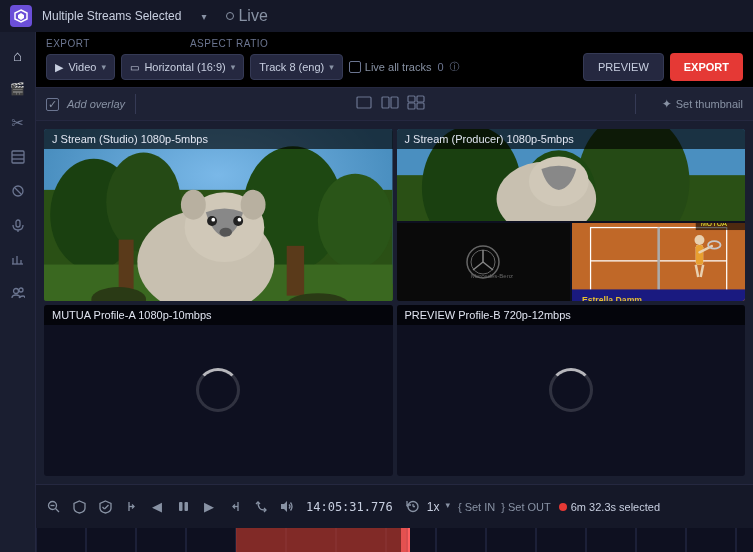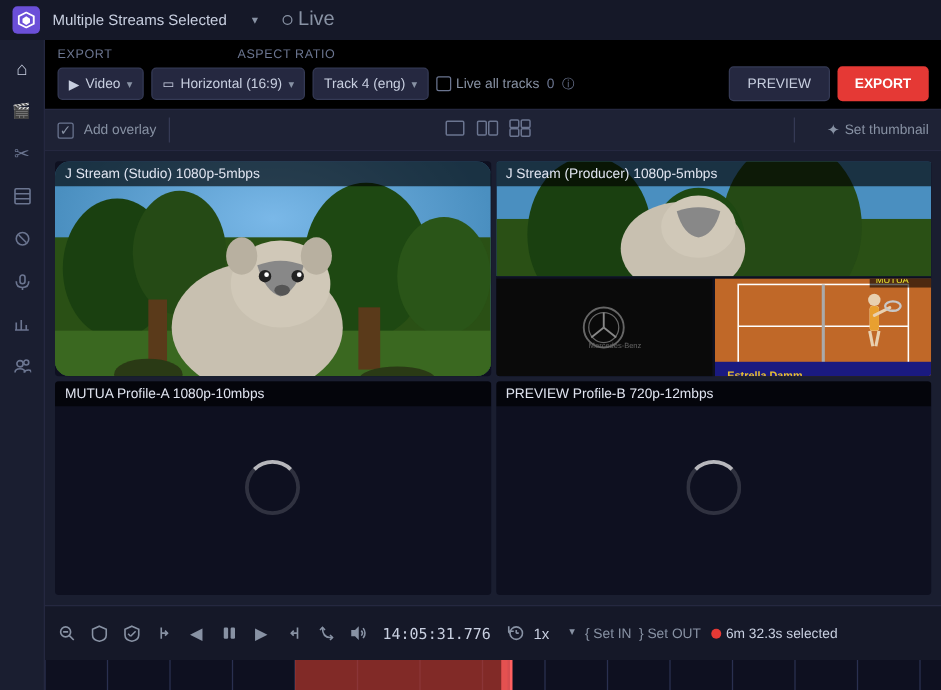--- a/index.html
+++ b/index.html
@@ -284,21 +284,21 @@
     }
     .tl-timecode {
       font-size: 12px;
       color: #c8cfe0;
       font-family: monospace;
       margin: 0 4px;
     }
     .tl-speed {
       display: flex;
       align-items: flex-start;
-      gap: 16px;
+      gap: 6px;
       color: #c8cfe0;
       font-size: 12px;
     }
     .tl-set-in {
       display: flex;
       align-items: center;
       gap: 3px;
       color: #8892a4;
       font-size: 11px;
       margin-left: 4px;
@@ -414,40 +414,40 @@
         <span class="chevron">▾</span>
       </div>
 
       <div class="select-btn">
         <span style="font-size:10px;">▭</span>
         <span>Horizontal (16:9)</span>
         <span class="chevron">▾</span>
       </div>
 
       <div class="select-btn">
-        <span>Track 4 (eng)</span>
+        <span>Track 8 (eng)</span>
         <span class="chevron">▾</span>
       </div>
 
       <div class="save-tracks">
         <div class="checkbox-small"></div>
         <span>Live all tracks</span>
         <span style="margin-left:2px; color:#6b7590;">0</span>
         <span style="color:#6b7590; font-size:10px; margin-left:2px;">ⓘ</span>
       </div>
 
       <button class="preview-btn">PREVIEW</button>
       <button class="export-btn">EXPORT</button>
     </div>
   </div>
 
   <div class="overlay-toolbar">
     <div class="add-overlay-btn">
       <span style="font-size:11px; border:1.5px solid #6b7590; width:13px; height:13px; display:inline-flex; align-items:center; justify-content:center; border-radius:2px;">✓</span>
-      <span style="margin-left:4px;">Add overlay</span>
+      <span style="margin-left:4px;font-style:italic;">Add overlay</span>
     </div>
     <div class="divider-v"></div>
     <div class="overlay-icons">
 
       <div class="overlay-icon-btn">
         <svg width="18" height="15" viewBox="0 0 18 15" fill="none" stroke="#6b7590" stroke-width="1.2">
           <rect x="2" y="2" width="14" height="11" rx="1"></rect>
         </svg>
       </div>
       <div class="overlay-icon-btn">
@@ -468,21 +468,21 @@
     <div class="divider-v" style="margin-left:auto;"></div>
     <div class="set-thumbnail-btn">
       <span style="font-size:12px;">✦</span>
       <span>Set thumbnail</span>
     </div>
   </div>
 
   <div class="video-grid">
 
     <div class="video-cell">
-      <div style="width:100%; height:100%; position:relative; overflow:hidden;border-radius:12px;">
+      <div style="width:100%; height:100%; position:relative; overflow:hidden;">
         
         <svg width="100%" height="100%" viewBox="0 0 280 160" preserveAspectRatio="xMidYMid slice">
           <defs>
             <radialGradient id="skyGrad" cx="50%" cy="30%">
               <stop offset="0%" stop-color="#7ab8e8"></stop>
               <stop offset="100%" stop-color="#4a8fc0"></stop>
             </radialGradient>
           </defs>
 
           <rect width="280" height="160" fill="url(#skyGrad)"></rect>

